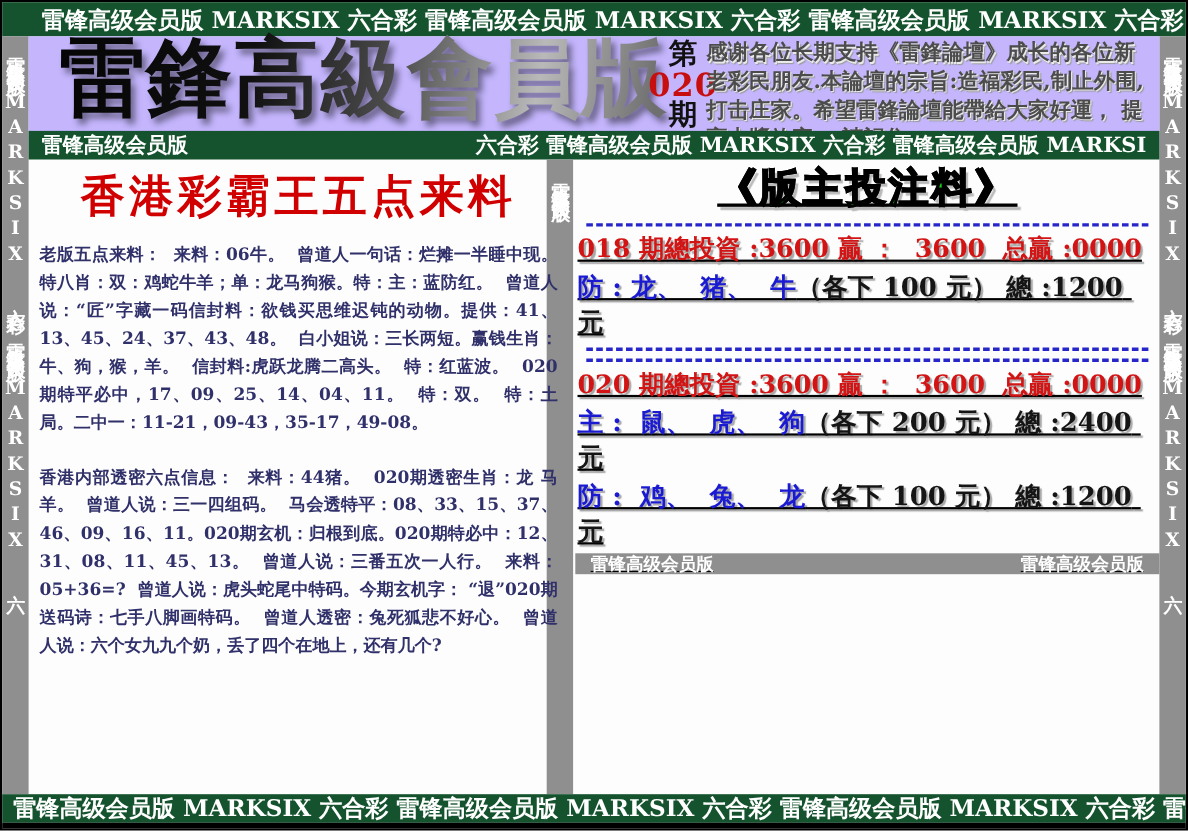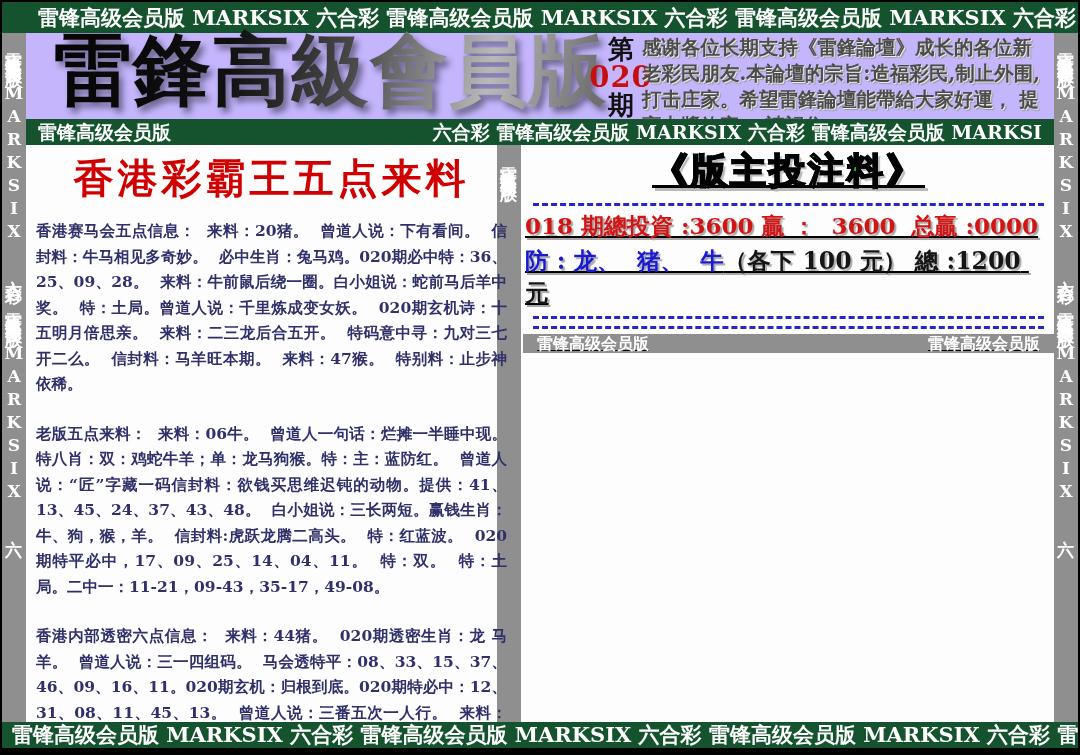--- a/index.html
+++ b/index.html
@@ -88,38 +88,42 @@
     <span>六合彩  雷锋高级会员版  MARKSIX  六合彩  雷锋高级会员版  MARKSI</span>
   </div>
 
   <div class="rail rail-middle">
     <span>雷锋高级会员版</span>
     <span>六合彩 雷锋高级会员版</span>
   </div>
 
   <div class="col-left">
     <h2>香港彩霸王五点来料</h2>
-    <p>香港赛马会五点信息：  来料：20猪。  曾道人说：下有看间。  信封料：牛马相见多奇妙。  必中生肖：兔马鸡。020期必中特：36、25、09、28。  来料：牛前鼠后绕一圈。白小姐说：蛇前马后羊中奖。  特：土局。曾道人说：千里炼成变女妖。  020期玄机诗：十五明月倍思亲。  来料：二三龙后合五开。  特码意中寻：九对三七开二么。  信封料：马羊旺本期。  来料：47猴。  特别料：止步神依稀。</p>
     <p>老版五点来料：  来料：06牛。  曾道人一句话：烂摊一半睡中现。  特八肖：双：鸡蛇牛羊；单：龙马狗猴。特：主：蓝防红。  曾道人说：“匠”字藏一码信封料：欲钱买思维迟钝的动物。提供：41、13、45、24、37、43、48。  白小姐说：三长两短。赢钱生肖：牛、狗，猴，羊。  信封料:虎跃龙腾二高头。  特：红蓝波。  020期特平必中，17、09、25、14、04、11。  特：双。  特：土局。二中一：11-21，09-43，35-17，49-08。</p>
     <p>香港内部透密六点信息：  来料：44猪。  020期透密生肖：龙 马 羊。  曾道人说：三一四组码。  马会透特平：08、33、15、37、46、09、16、11。020期玄机：归根到底。020期特必中：12、31、08、11、45、13。  曾道人说：三番五次一人行。  来料：05+36=?  曾道人说：虎头蛇尾中特码。今期玄机字： “退”020期送码诗：七手八脚画特码。  曾道人透密：兔死狐悲不好心。  曾道人说：六个女九九个奶，丢了四个在地上，还有几个?</p>
 
   </div>
 
   <div class="col-right">
     <h2 class="green-title">《版主投注料》</h2>
     <div class="dash"></div>
 
     <div>
       <div class="bet-header">018 期總投資 :3600 贏 ：  3600  总贏 :0000</div>
       <div class="bet-line"><span class="animals">防 : 龙、  猪、  牛</span><span class="rest">（各下 100 元） 總 :1200 元</span></div>
     </div>
     <div class="dash"></div>
 
     <div class="dash"></div>
 
+    <div>
+      <div class="bet-header">020 期總投資 :3600 贏 ：  3600  总贏 :0000</div>
+      <div class="bet-line"><span class="animals">主 :  鼠、  虎、  狗</span><span class="rest">（各下 200 元） 總 :2400 元</span></div>
+      <div class="bet-line"><span class="animals">防 :  鸡、  兔、  龙</span><span class="rest">（各下 100 元） 總 :1200 元</span></div>
+    </div>
 
     <div class="inner-band">
       <span>雷锋高级会员版</span>
       <span>雷锋高级会员版</span>
     </div>
 
   </div>
 
   <div class="band band-bottom">
     <span>雷锋高级会员版  MARKSIX  六合彩  雷锋高级会员版  MARKSIX  六合彩  雷锋高级会员版  MARKSIX  六合彩  雷锋</span>

